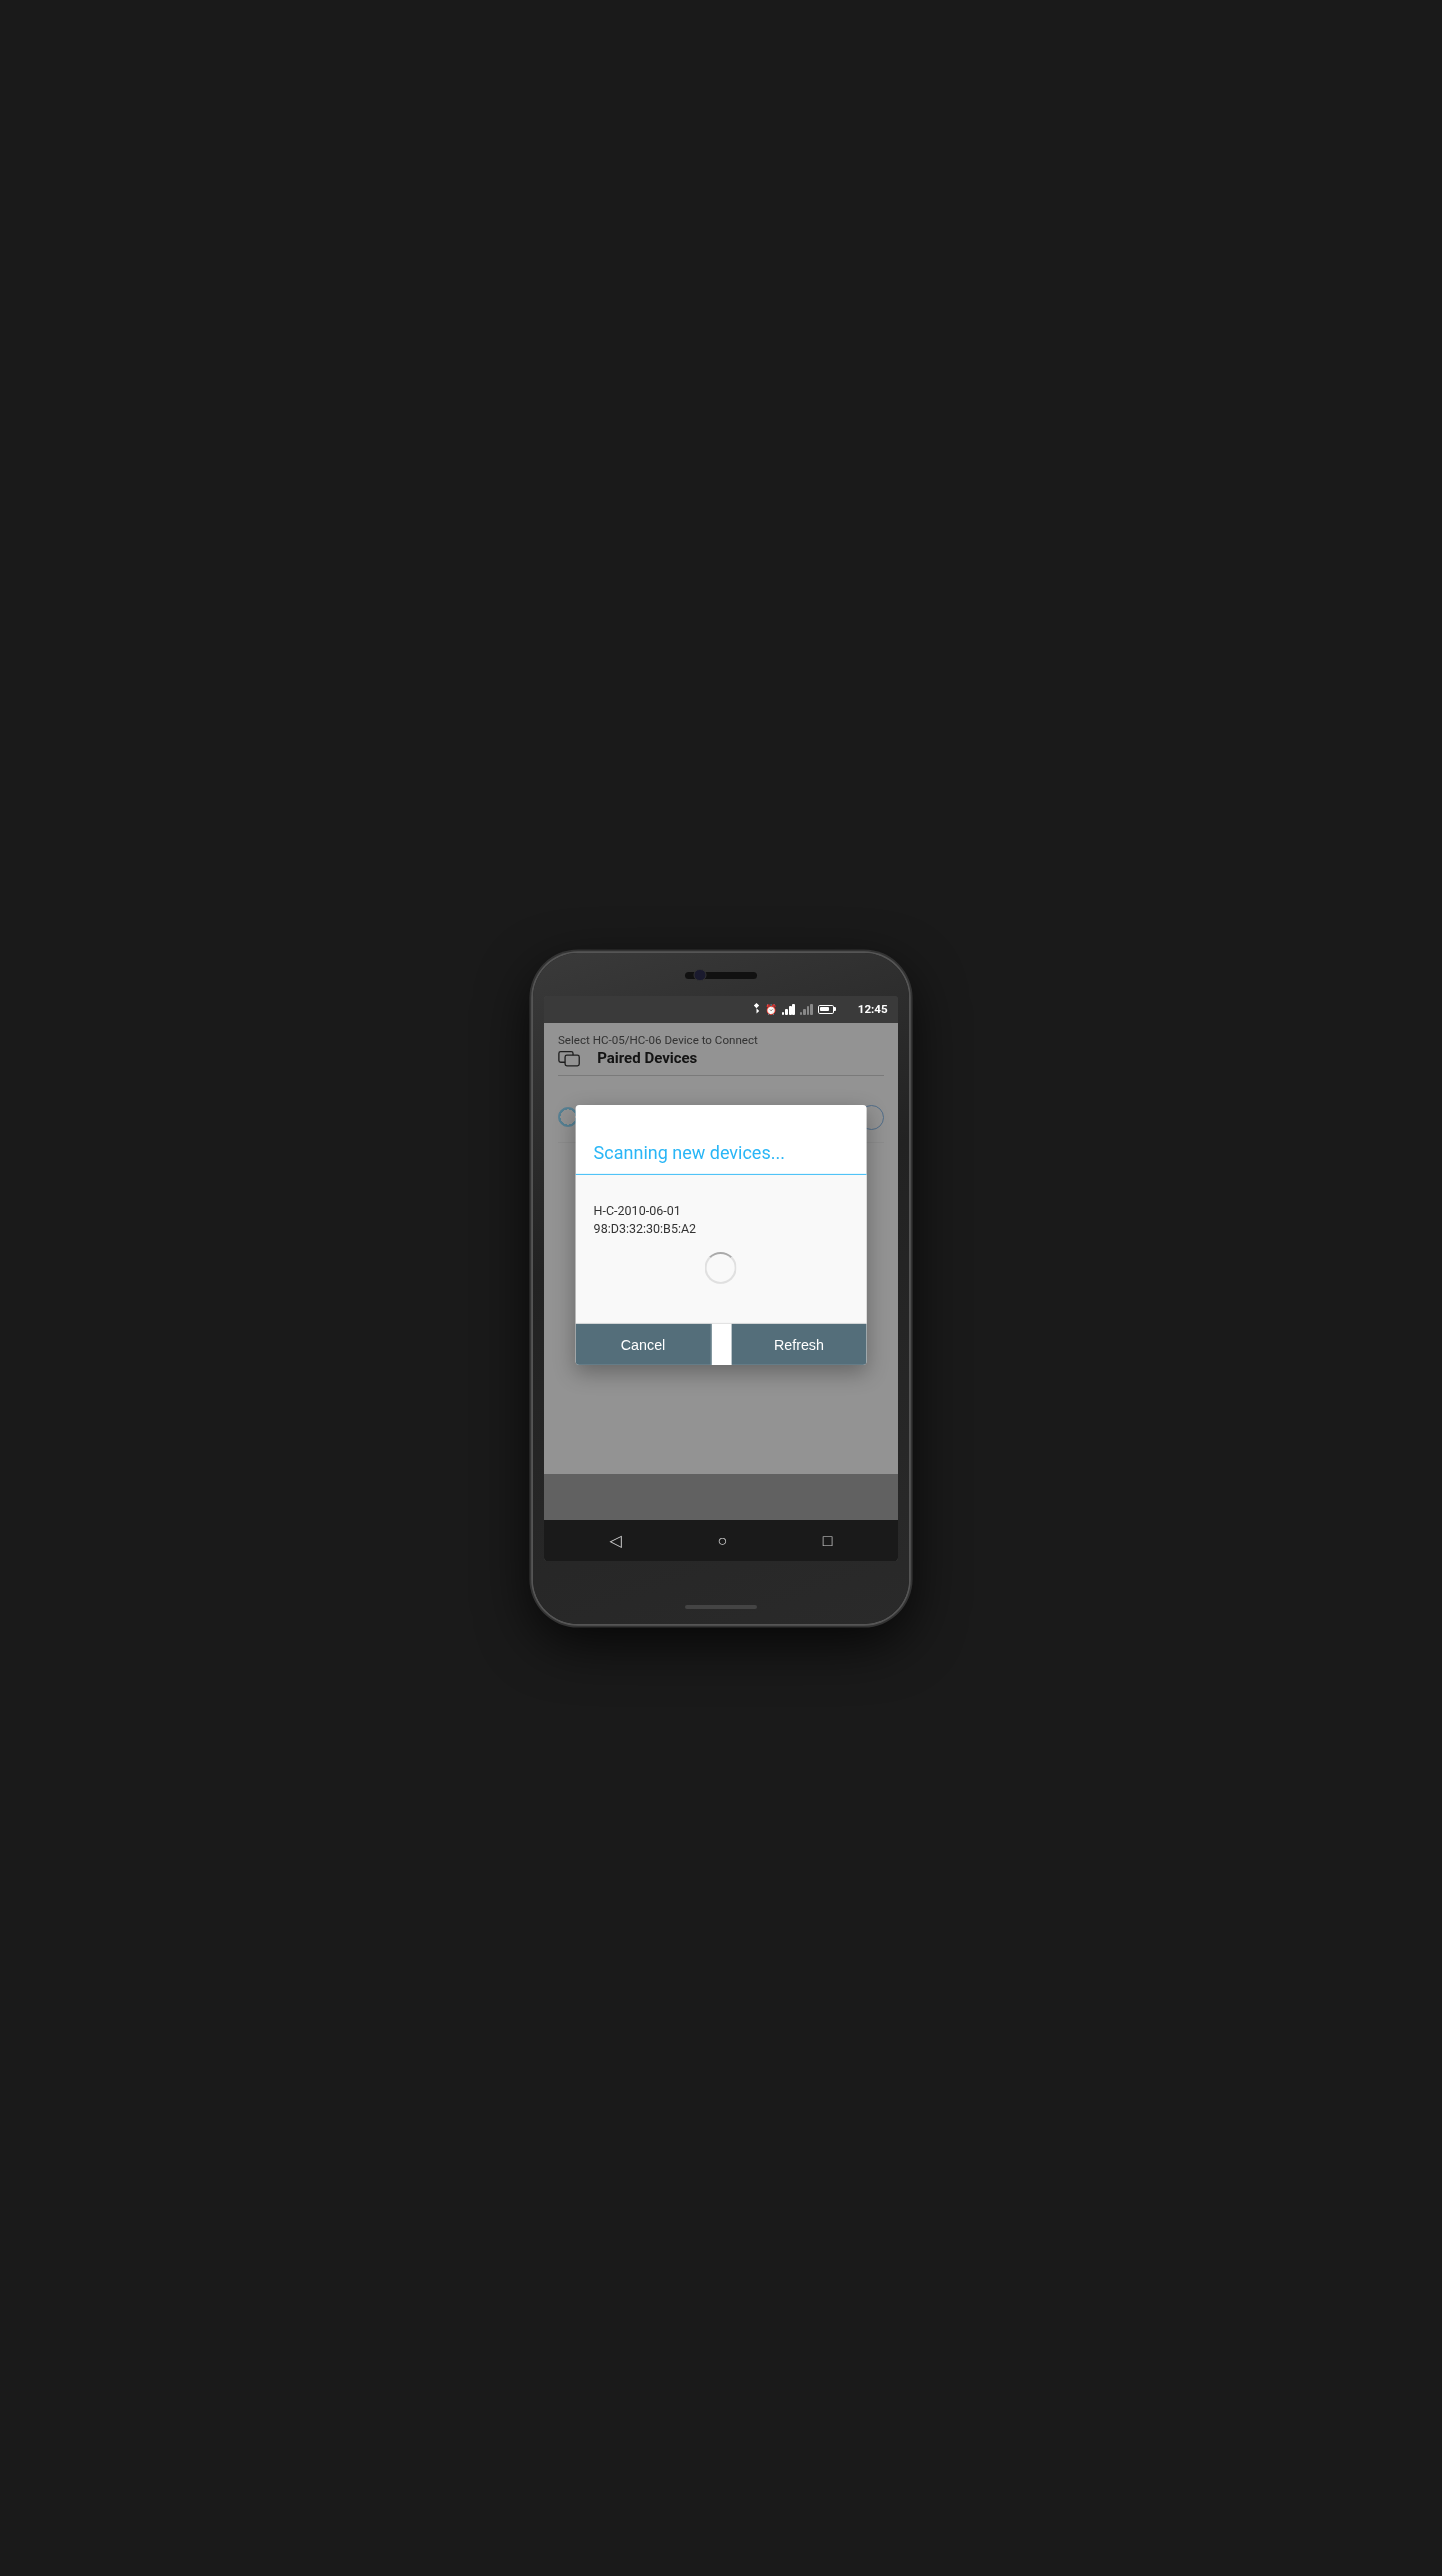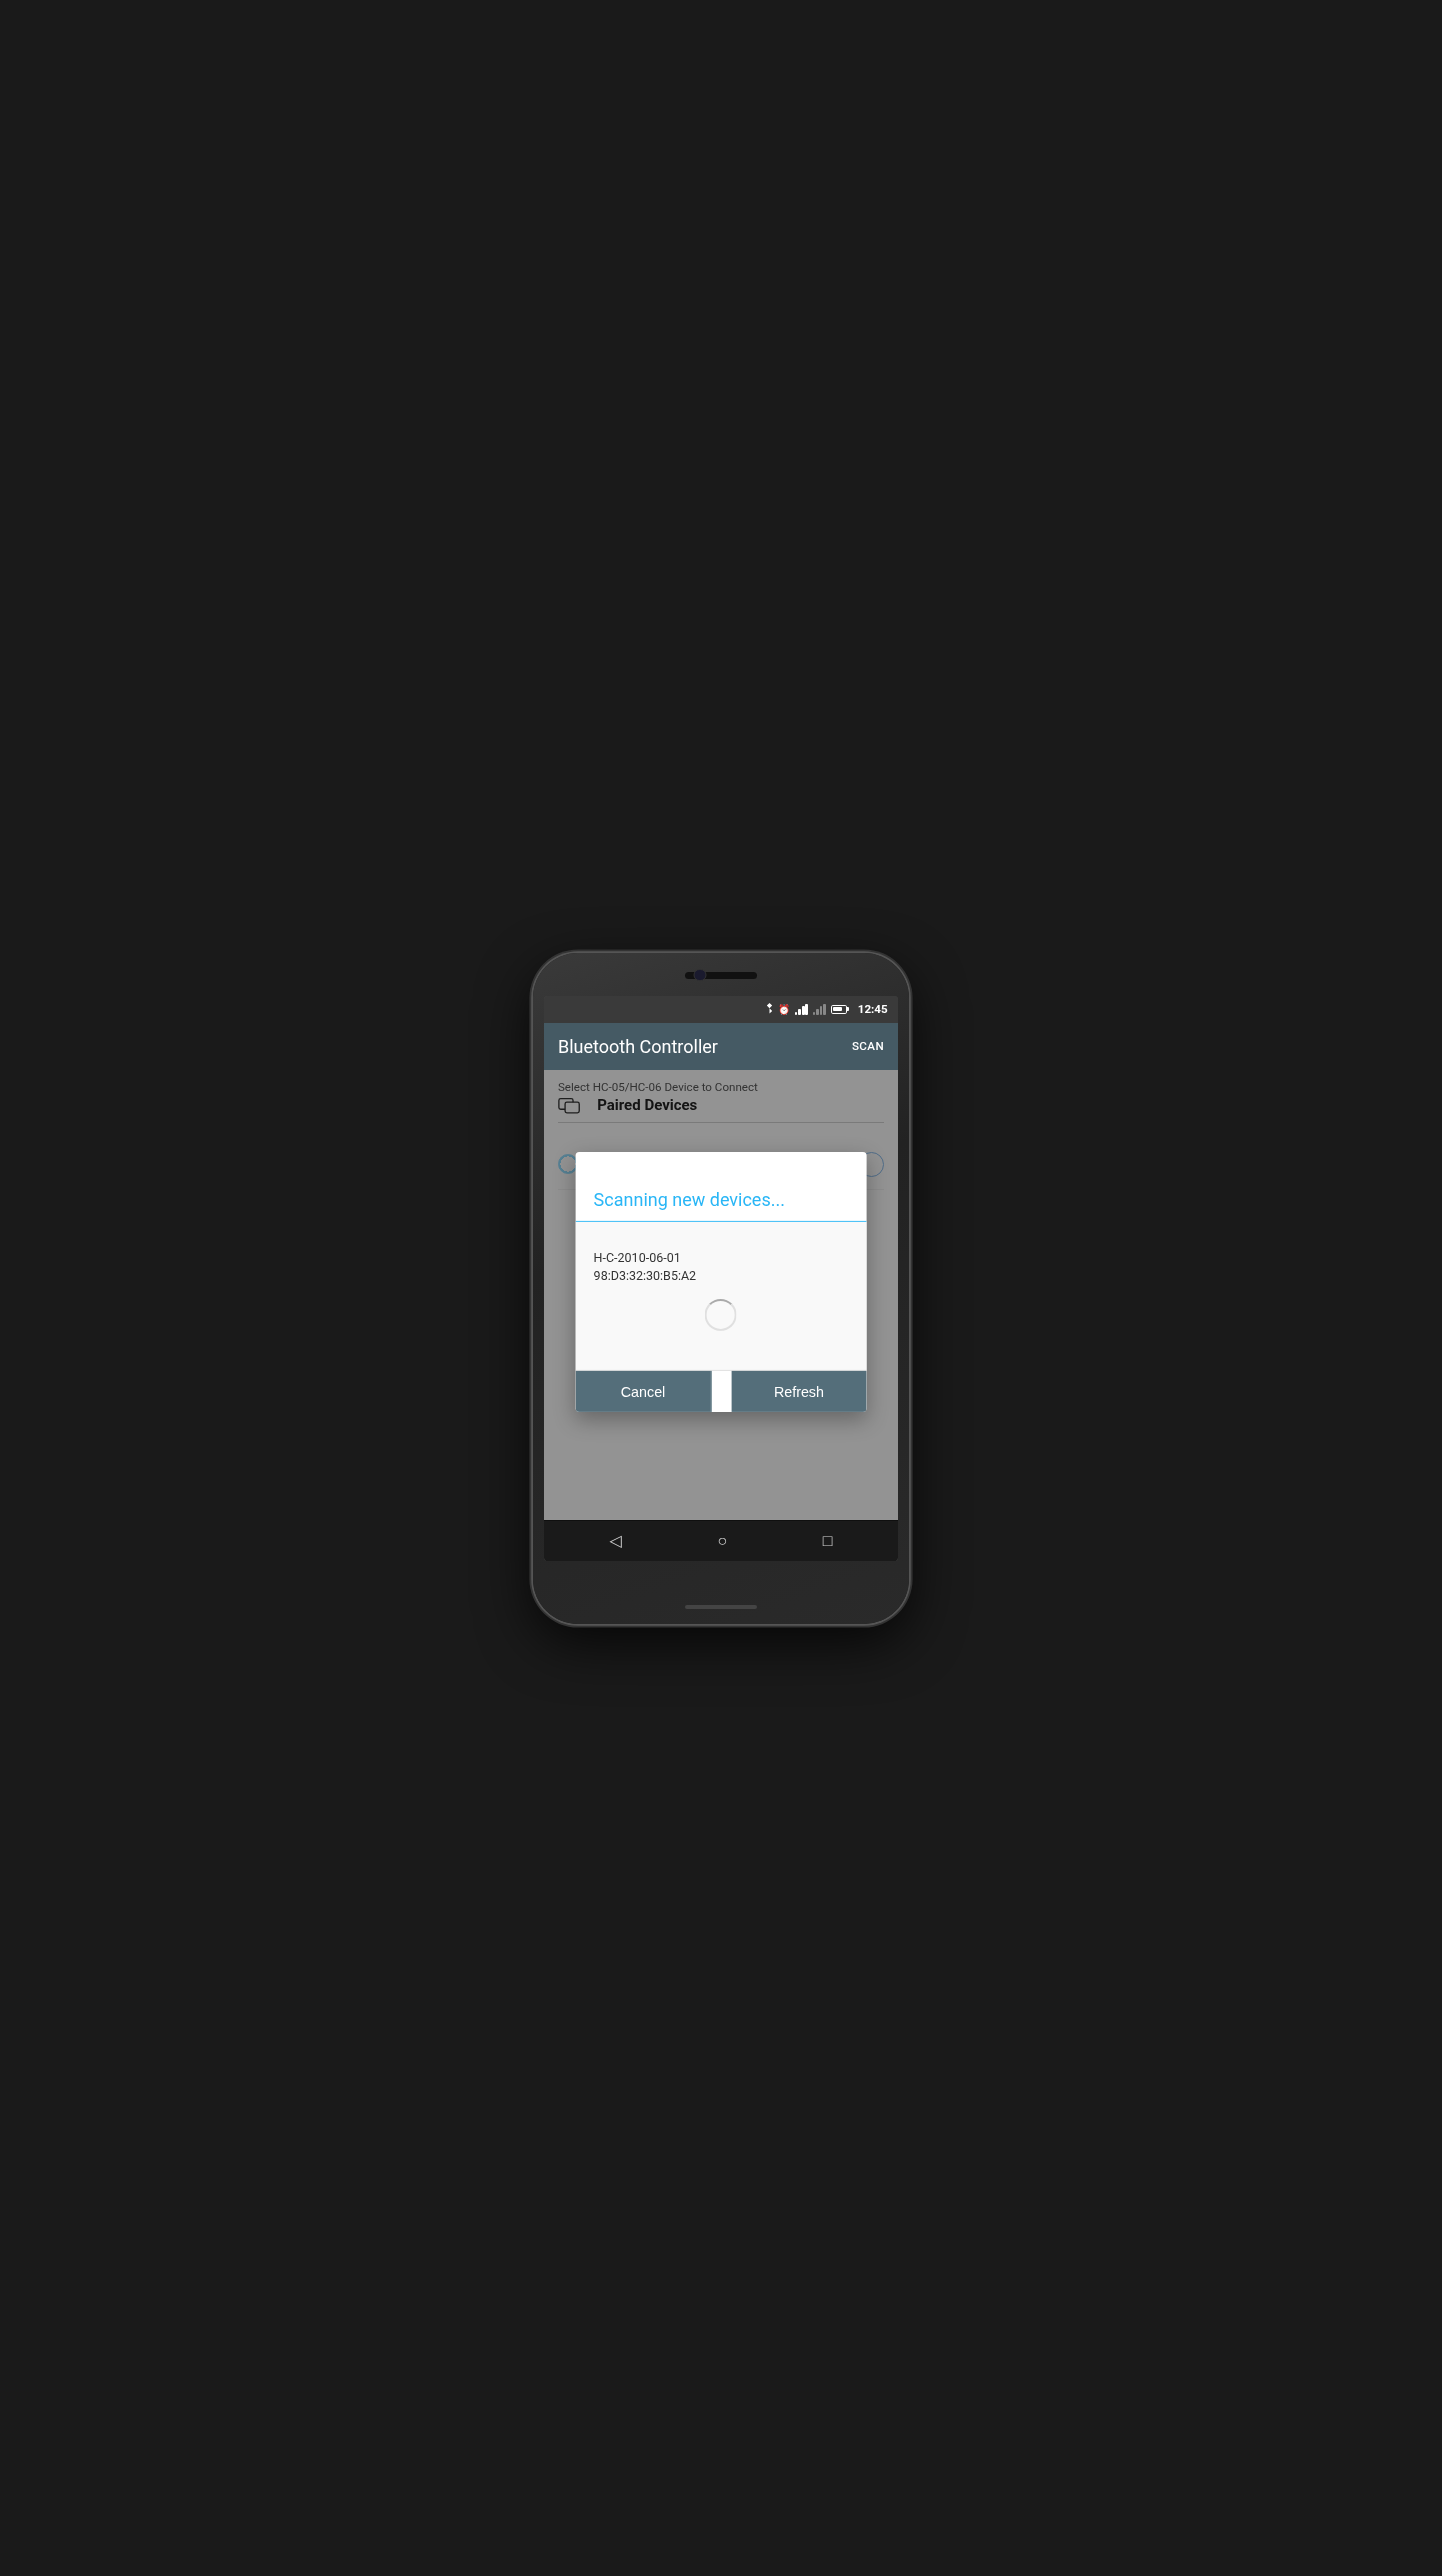--- a/index.html
+++ b/index.html
@@ -82,21 +82,21 @@
 
     .status-icon {
       color: white;
       font-size: 9.8px;
     }
 
     .status-time {
       color: white;
       font-size: 11.6px;
       font-weight: bold;
-      margin-left: 4px;
+      margin-left: 17px;
     }
 
     
     .app-bar {
       height: 47px;
       background: #455a64;
       display: flex;
       align-items: center;
       justify-content: space-between;
       padding: 0 14.3px;
@@ -398,24 +398,20 @@
           <div class="battery-body">
             <div class="battery-fill"></div>
           </div>
           <div class="battery-tip"></div>
         </div>
 
         <span class="status-time">12:45</span>
       </div>
     </div>
 
-    <div class="app-bar">
-      <span class="app-bar-title">Bluetooth Controller</span>
-      <span class="app-bar-action">SCAN</span>
-    </div>
 
     <div class="main-content">
       <div class="section-label">Select HC-05/HC-06 Device to Connect</div>
 
       <div class="paired-devices-header">
         <div class="device-paired-icon">
           <svg width="23" height="19.7" viewBox="0 0 26 22" fill="none" stroke="#333" stroke-width="1.5">
             <rect x="1" y="4" width="16" height="12" rx="2" fill="none"></rect>
             <rect x="8" y="8" width="16" height="12" rx="2" fill="#f5f5f5" stroke="#333"></rect>
           </svg>

